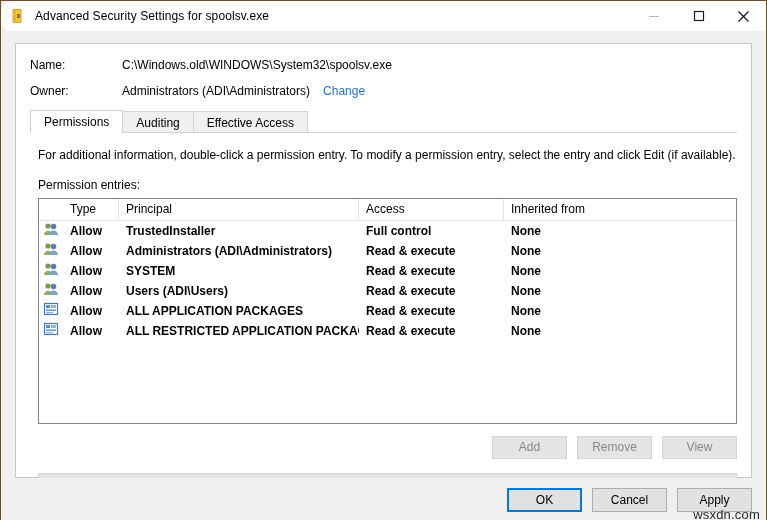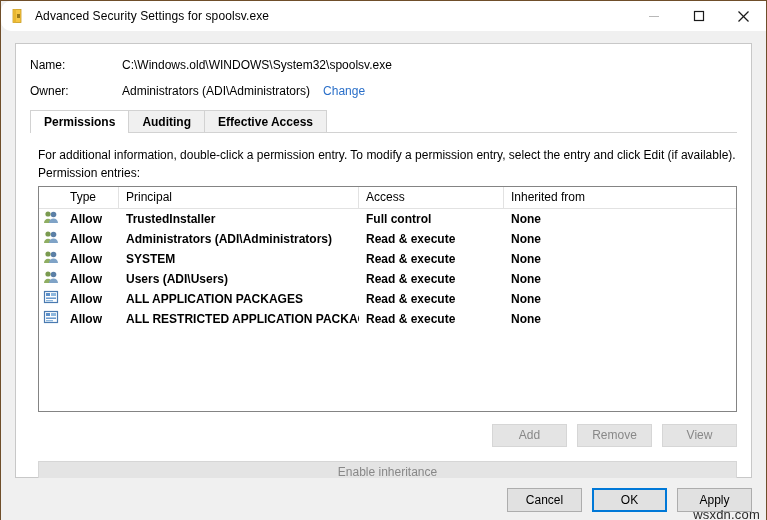--- a/index.html
+++ b/index.html
@@ -102,25 +102,24 @@
   .info-value { color: #000; }
   .change-link {
     color: #2a6fc9;
     margin-left: 13px;
     cursor: pointer;
   }
 
   
   .tabs {
     display: flex;
-    align-items: flex-start;
+    align-items: center;
     margin: 4px 0 0 14px;
     height: 23px;
     position: relative;
-    font-weight: bold;
   }
   .tab {
     height: 22px;
     line-height: 22px;
     padding: 0 13px;
     font-size: 12px;
     background: #f0f0f0;
     border: 1px solid #d2d2d2;
     border-bottom: none;
     box-sizing: border-box;
@@ -148,21 +147,21 @@
   .tabbody {
     padding: 0 14px;
   }
   .desc {
     font-size: 12px;
     margin: 14px 0 0 8px;
     color: #000;
   }
   .entries-label {
     font-size: 12px;
-    margin: 4px 0 6px 8px;
+    margin: 16px 0 6px 8px;
     color: #000;
   }
 
   
   .listview {
     margin-left: 8px;
     border: 1px solid #848484;
     background: #ffffff;
     height: 226px;
     box-sizing: border-box;
@@ -461,19 +460,19 @@
 
         <div class="btn-inherit-row">
           <div class="btn btn-wide">Enable inheritance</div>
         </div>
       </div>
 
     </div>
   </div>
 
   <div class="footer">
+    <div class="btn default">OK</div>
     <div class="btn">Cancel</div>
-    <div class="btn default">OK</div>
     <div class="btn">Apply</div>
     <span class="watermark">wsxdn.com</span>
   </div>
 
 </div>
 
 </body></html>

